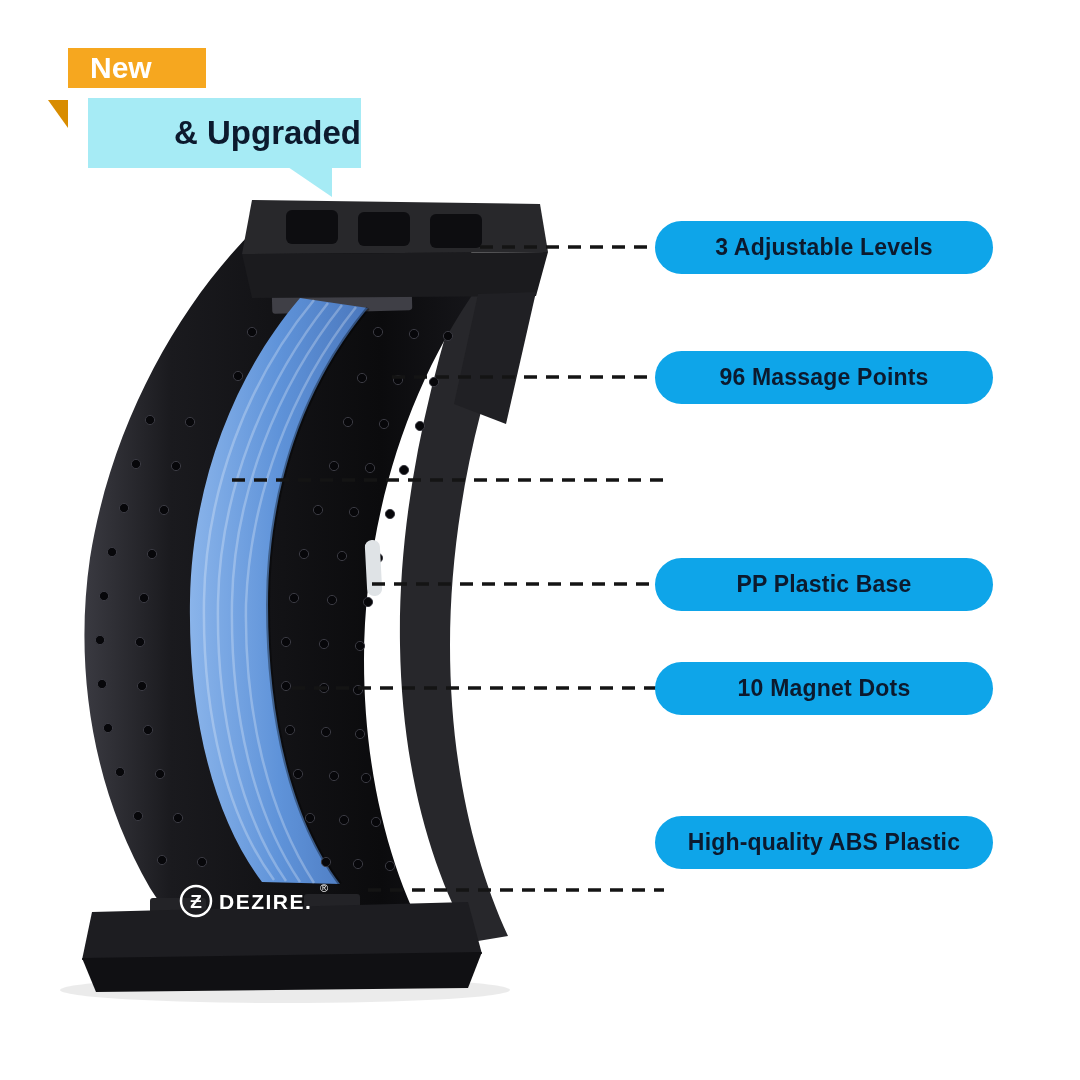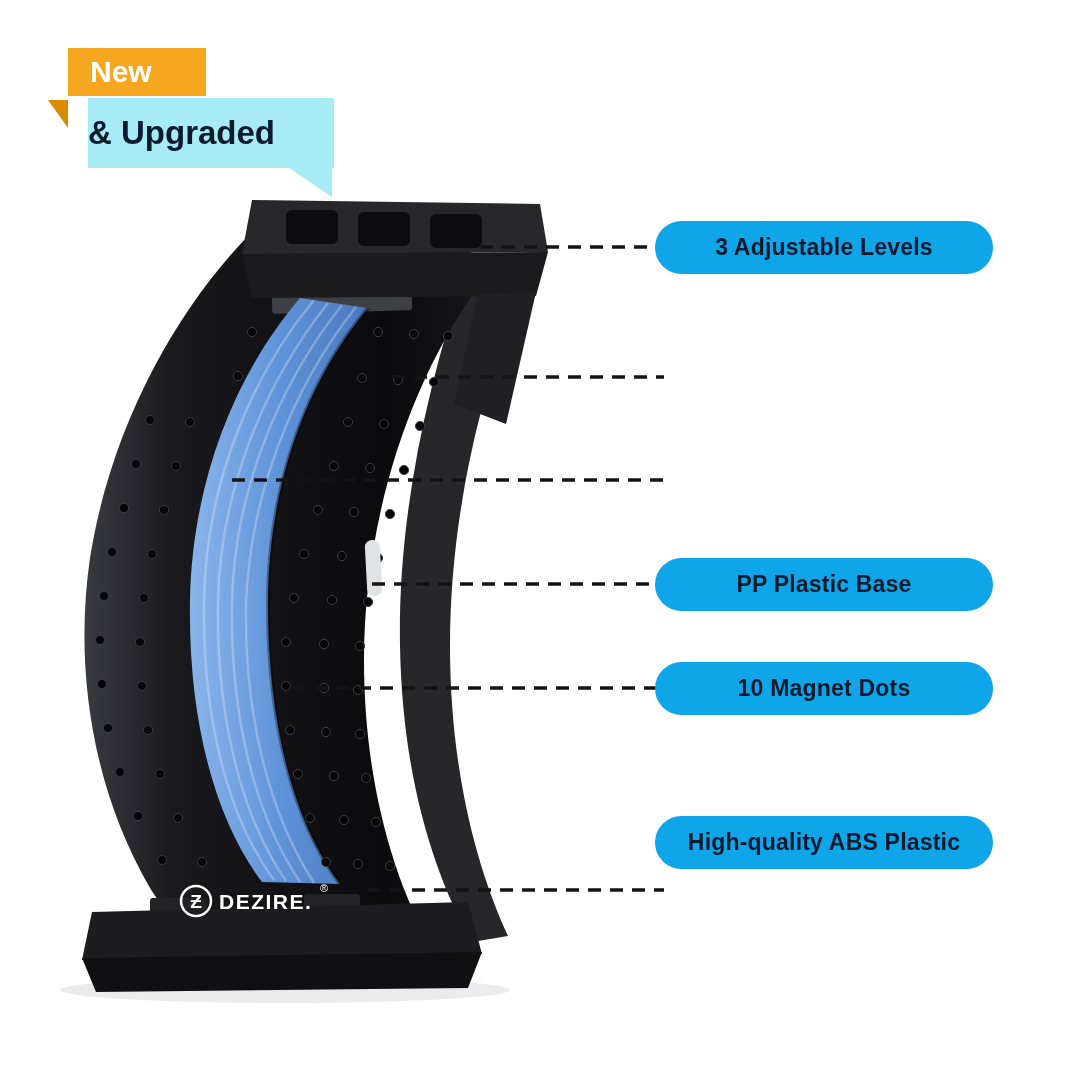--- a/index.html
+++ b/index.html
@@ -10,32 +10,32 @@
   }
   svg.product{position:absolute;left:0;top:0;z-index:1;font-family:"Liberation Sans","DejaVu Sans",sans-serif;}
   .pill{
     position:absolute;left:655px;width:338px;height:53px;
     background:#0ea5e9;border-radius:27px;
     display:flex;align-items:center;justify-content:center;
     font-weight:700;font-size:23px;color:#0C1A2E;letter-spacing:.2px;
     z-index:5;white-space:nowrap;
   }
   .badge-new{
-    position:absolute;left:68px;top:48px;width:138px;height:48px;
+    position:absolute;left:68px;top:48px;width:138px;height:40px;
     background:#F6A71F;color:#ffffff;font-weight:700;font-size:30px;
     display:flex;align-items:center;padding-left:22px;box-sizing:border-box;
     z-index:6;
   }
   .badge-fold{
     position:absolute;left:48px;top:100px;width:20px;height:28px;
     background:#D88C00;clip-path:polygon(0 0,100% 0,100% 100%);z-index:6;
   }
   .bubble{
-    position:absolute;left:88px;top:98px;width:246px;height:70px;
-    background:#A6EBF5;display:flex;align-items:center;justify-content:flex-start;
+    position:absolute;left:88px;top:98px;width:273px;height:70px;
+    background:#A6EBF5;display:flex;align-items:center;justify-content:flex-end;
     font-weight:700;font-size:33px;color:#0C1A2E;z-index:5;white-space:nowrap;
   }
   .bubble-tail{
     position:absolute;left:288px;top:167px;width:44px;height:30px;
     background:#A6EBF5;clip-path:polygon(0 0,100% 0,100% 100%);z-index:5;
   }
 </style>
 </head>
 <body>
 
@@ -181,17 +181,18 @@
   <div class="badge-fold"></div>
   <div class="badge-new">
     <span>New</span>
   </div>
   <div class="bubble">
     <span>&amp; Upgraded</span>
   </div>
   <div class="bubble-tail"></div>
 
   <div class="pill" style="top:221px">3 Adjustable Levels</div>
+  <div class="pill" style="top:351px">96 Massage Points</div>
   <div class="pill" style="top:558px">PP Plastic Base</div>
   <div class="pill" style="top:662px">10 Magnet Dots</div>
   <div class="pill" style="top:816px">High-quality ABS Plastic</div>
 
 </div>
 
 </body></html>

